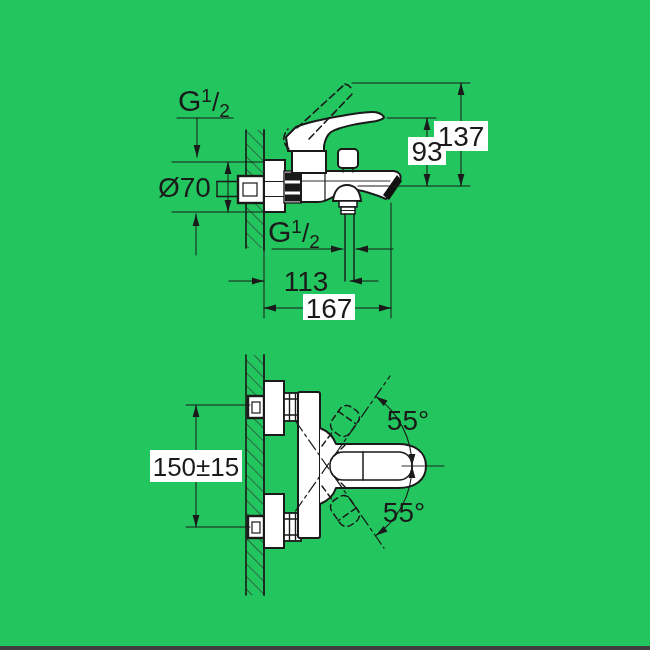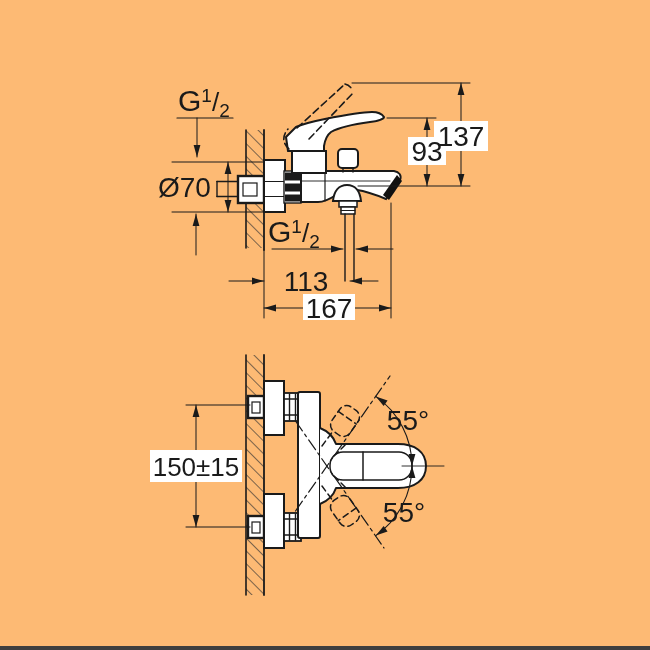--- a/index.html
+++ b/index.html
@@ -1,16 +1,16 @@
 <!DOCTYPE html>
 <html><head>
 <meta charset="utf-8">
 <style>
   html,body{margin:0;padding:0;background:#fff;}
-  .stage{position:relative;width:650px;height:650px;background:#fdba74;overflow:hidden;
+  .stage{position:relative;width:650px;height:650px;background:#22c55e;overflow:hidden;
          font-family:"Liberation Sans",sans-serif;}
   svg{position:absolute;left:0;top:0;}
   .bottom-edge{position:absolute;left:0;bottom:0;width:650px;height:4px;background:#3f3f3f;}
   text{fill:#1a1a1a;}
 </style>
 </head>
 <body>
 
 <div class="stage">
 <svg width="650" height="650" viewBox="0 0 650 650">

